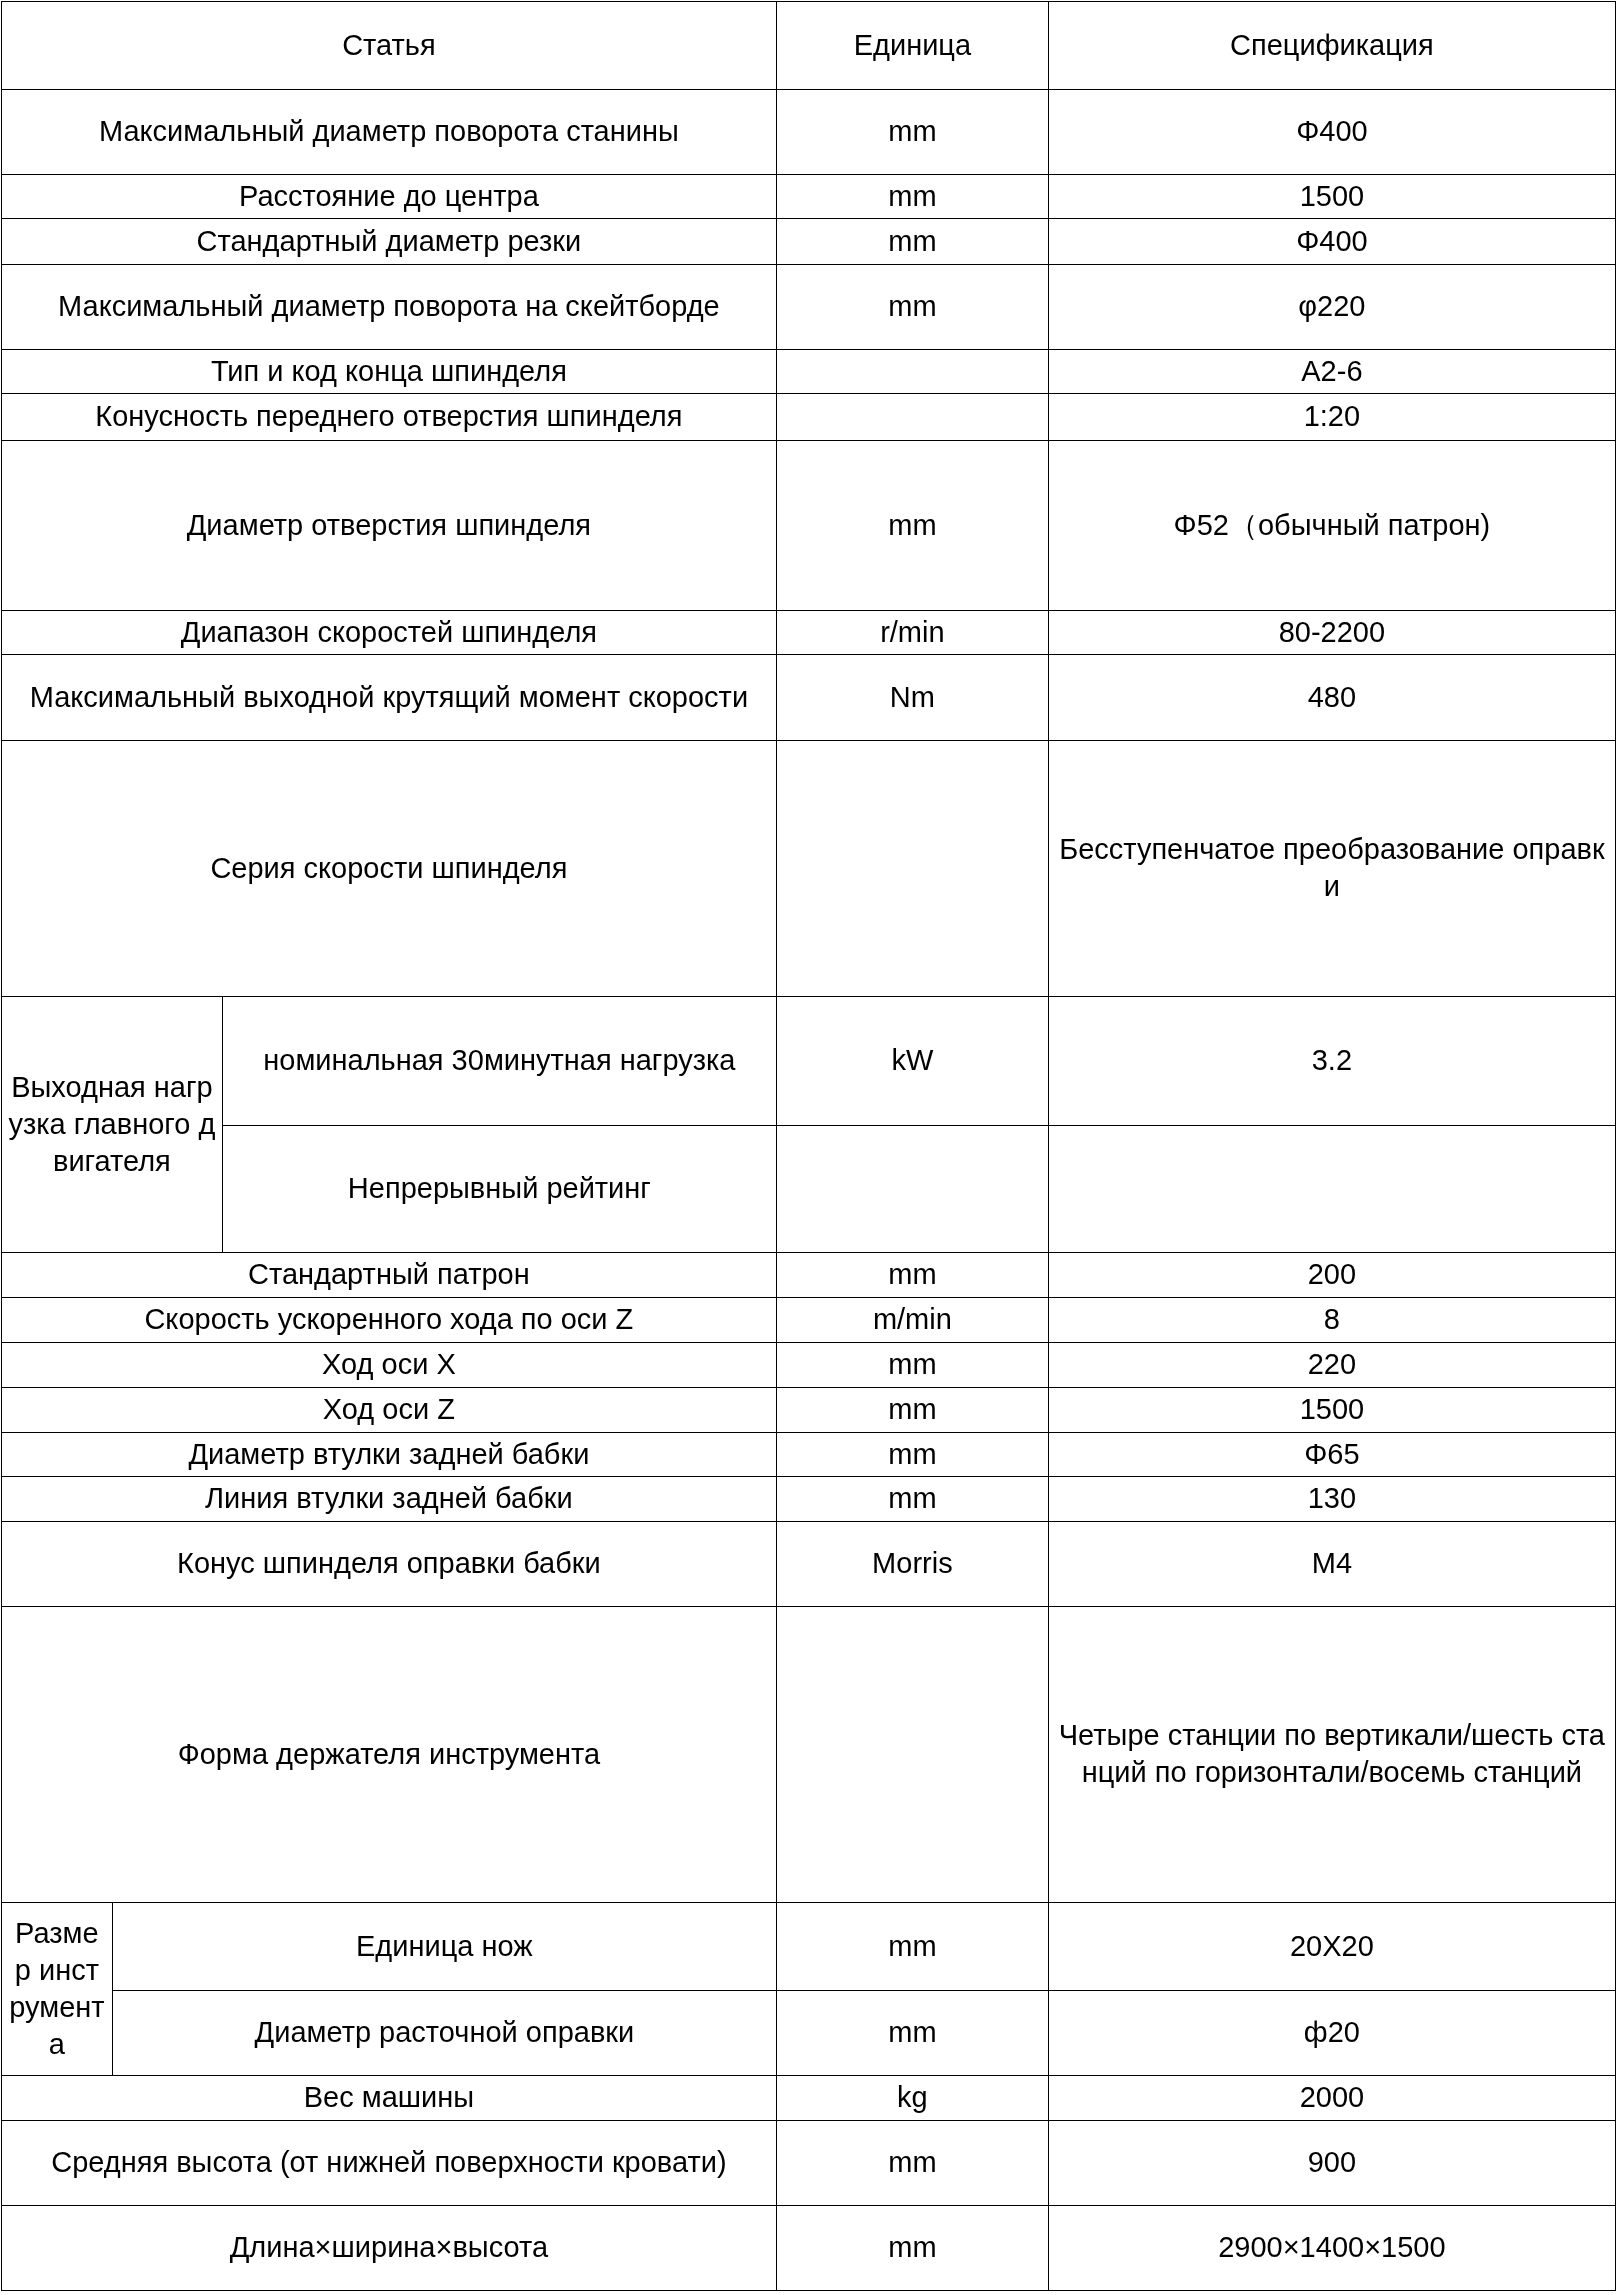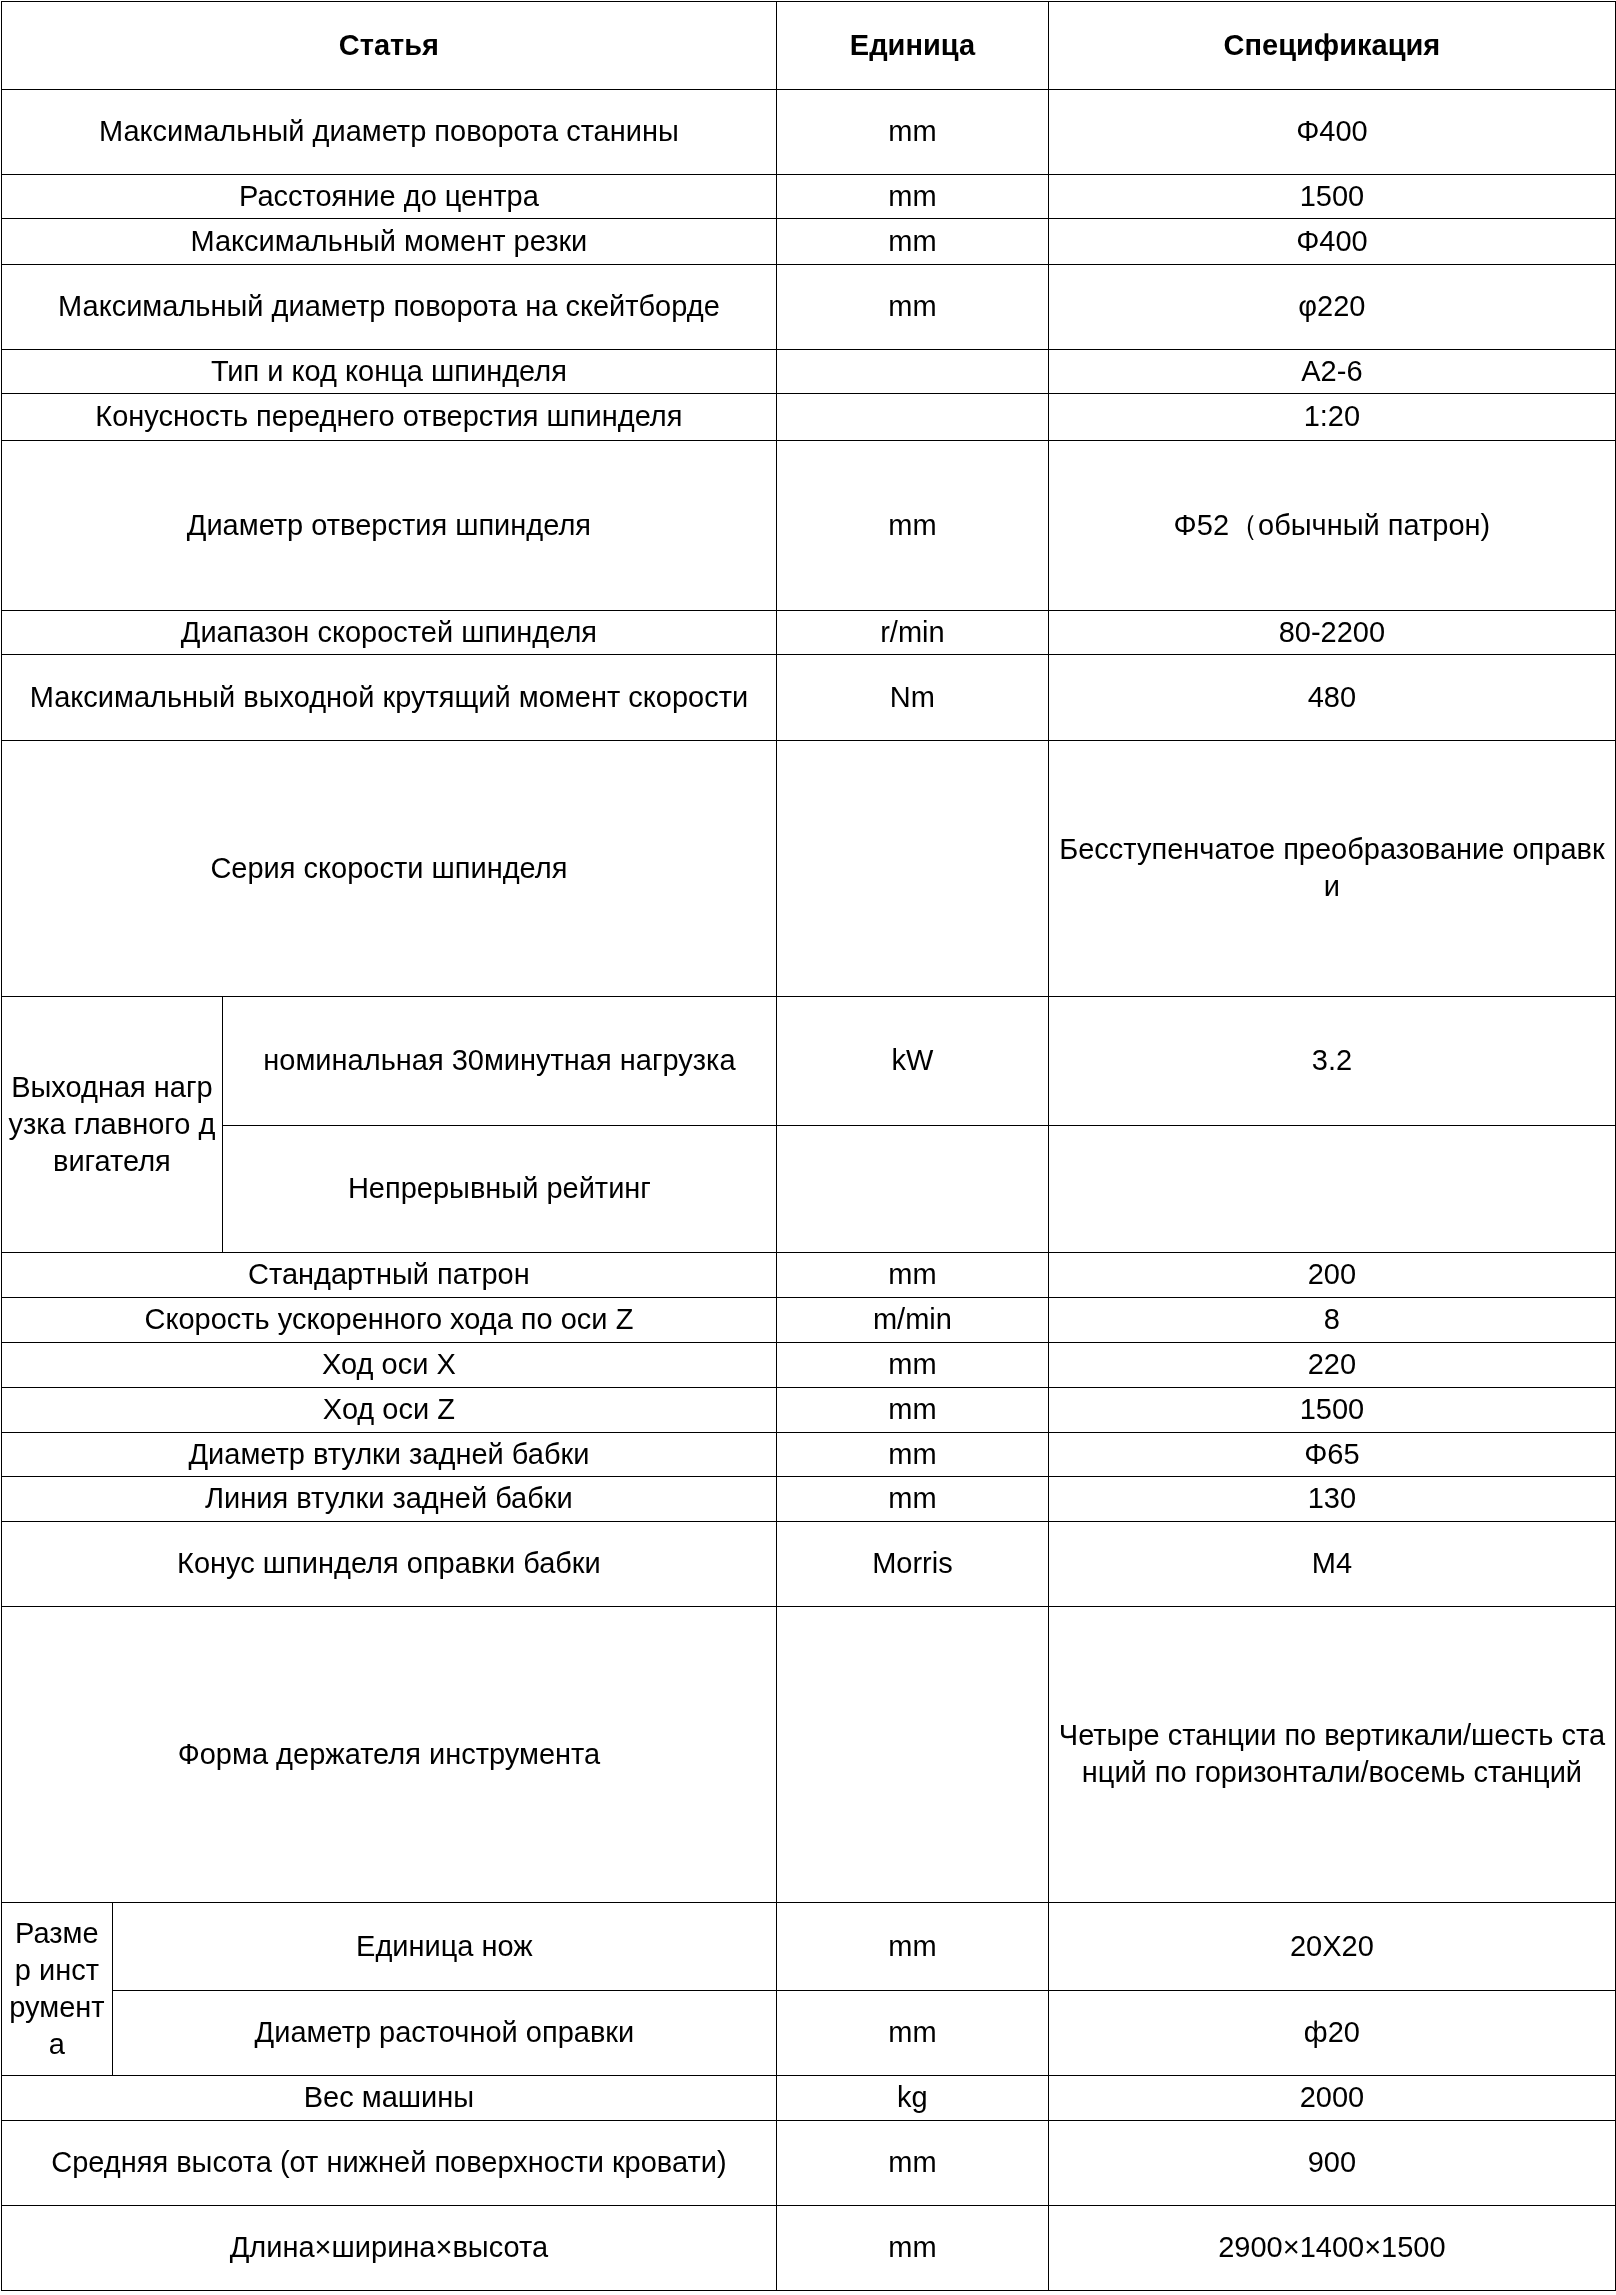--- a/index.html
+++ b/index.html
@@ -1,19 +1,19 @@
 <!DOCTYPE html>
 <html style="font-size:14.2px"><head>
 <meta charset="utf-8">
 <style>
   html, body { margin:0; padding:0; background:#fff; }
   body { width:1617px; height:2295px; overflow:hidden; font-family:"Liberation Sans", sans-serif; color:#000; }
   table { border-collapse:collapse; width:1615px; table-layout:fixed; margin-left:0.9px; margin-top:0.9px; }
   td { border:1.8px solid #000; text-align:center; vertical-align:middle; font-size:29px; line-height:37px; padding:0 5.3px; word-break:break-all; }
-  td.h { font-weight:bold; }
+  td.h { font-weight:normal; }
   td.sub { border-right-width:0.9px; }
   td.unit, td.spec { border-left-width:0.9px; }
 </style>
 </head>
 <body>
 
 <table>
   <colgroup>
     <col style="width:111px">
       <col style="width:110px">
@@ -31,21 +31,21 @@
     <td colspan="3">Максимальный диаметр поворота станины</td>
     <td class="unit">mm</td>
     <td class="spec">Φ400</td>
   </tr>
   <tr style="height:44px">
     <td colspan="3">Расстояние до центра</td>
     <td class="unit">mm</td>
     <td class="spec">1500</td>
   </tr>
   <tr style="height:46px">
-    <td colspan="3">Максимальный момент резки</td>
+    <td colspan="3">Стандартный диаметр резки</td>
     <td class="unit">mm</td>
     <td class="spec">Φ400</td>
   </tr>
   <tr style="height:85px">
     <td colspan="3">Максимальный диаметр поворота на скейтборде</td>
     <td class="unit">mm</td>
     <td class="spec">φ220</td>
   </tr>
   <tr style="height:44px">
     <td colspan="3">Тип и код конца шпинделя</td>

